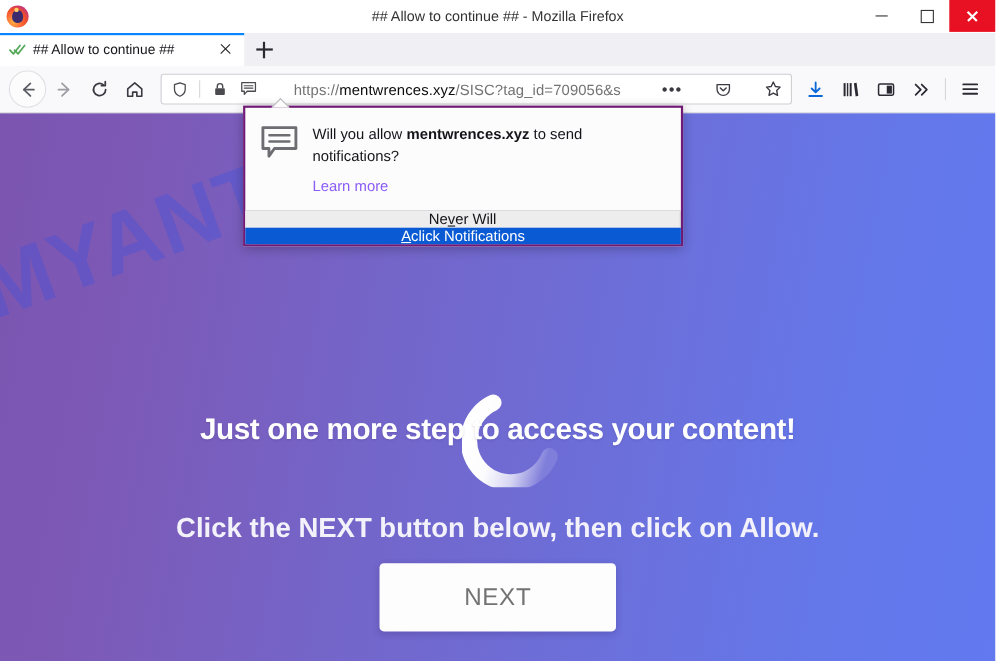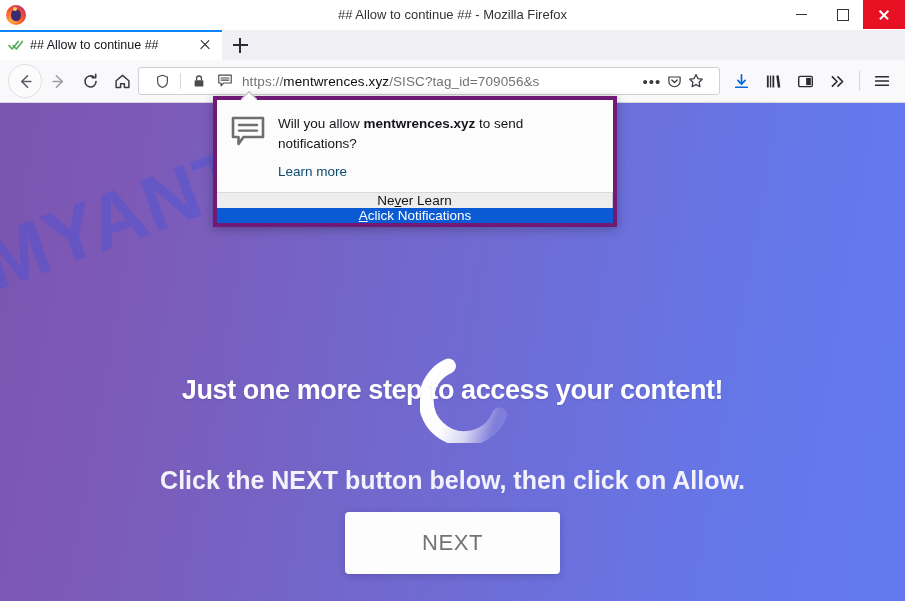--- a/index.html
+++ b/index.html
@@ -90,24 +90,25 @@
   }
   .navbtn{
     width:32px;height:32px;border-radius:50%;flex:0 0 auto;
     display:flex;align-items:center;justify-content:center;color:#3a3a42;
   }
   .navbtn.hovered{border:1px solid #e0e0e4;background:#fcfcfd;}
   .navbtn.disabled{color:#b1b1b5;}
   .navbtn svg{display:block;}
 
   .urlbar{
-    flex:1 1 auto;height:28px;margin:0 6px 0 0;
+    flex:1 1 auto;height:28px;margin:0 6px 0 8px;
     background:#fff;border:1px solid #cfcfd4;border-radius:3px;
-    display:flex;align-items:center;box-sizing:border-box;padding:0 12px;
+    display:flex;align-items:center;box-sizing:border-box;padding:0 5px;
     position:relative;
+    gap:24px;
   }
   .ident{display:flex;align-items:center;gap:4px;flex:0 0 auto;}
   .ident .sep{width:1px;height:16px;background:#d6d6da;margin:0 3px;}
   .url-text{
     flex:1 1 auto;font-size:13.5px;color:#0c0c0d;white-space:nowrap;overflow:hidden;
     margin-left:6px;letter-spacing:.1px;
   }
   .url-text .sch{color:#737373;}
   .url-text .host{color:#0c0c0d;}
   .url-text .path{color:#737373;}
@@ -144,39 +145,39 @@
   .nextbtn{
     position:absolute;left:345px;top:409px;width:215px;height:62px;
     background:#fdfdfd;border-radius:4px;
     box-shadow:0 2px 7px rgba(40,25,90,0.22);
     display:flex;align-items:center;justify-content:center;
     color:#737373;font-size:22px;letter-spacing:0.6px;
   }
 
   
   .doorhanger{
-    position:absolute;left:213px;top:96px;width:396px;
-    background:#fcfcfc;border:4px solid #701a75;
+    position:absolute;left:221px;top:96px;width:396px;
+    background:#fcfcfc;border:2px solid #701a75;
     box-shadow:0 2px 10px rgba(0,0,0,0.28);
     z-index:40;
   }
   .dh-arrow{
     position:absolute;left:24px;top:-9px;width:16px;height:9px;overflow:hidden;
   }
   .dh-arrow:before{
     content:"";position:absolute;left:1px;top:3px;width:13px;height:13px;
     background:#fcfcfc;border-left:1px solid #b8b8bd;border-top:1px solid #b8b8bd;
     transform:rotate(45deg);
   }
   .dh-body{display:flex;padding:14px 16px 12px 14px;gap:13px;}
   .dh-icon{width:34px;height:32px;flex:0 0 auto;margin-top:2px;}
   .dh-text{flex:1 1 auto;}
   .dh-msg{font-size:13.5px;color:#15141a;line-height:1.45;}
   .dh-msg b{font-weight:bold;}
-  .dh-learn{display:inline-block;margin-top:11px;font-size:13.5px;color:#0c4a6e;}
+  .dh-learn{display:inline-block;margin-top:11px;font-size:13.5px;color:#8b5cf6;}
   .dh-actions{display:flex;border-top:1px solid #d8d8dc;flex-direction:column;}
   .dh-btn{
     flex:1 1 50%;height:41px;display:flex;align-items:center;justify-content:center;
     font-size:13.5px;box-sizing:border-box;
   }
   .dh-btn.secondary{background:#ededed;color:#15141a;border-right:1px solid #c8c8cc;}
   .dh-btn.primary{background:#0a5bd3;color:#ffffff;}
   .ak{text-decoration:underline;}
 </style>
 </head>
@@ -348,21 +349,21 @@
       </div>
       <div class="dh-text">
         <div class="dh-msg"><span>Will you allow </span><b>mentwrences.xyz</b><span> to send notifications?</span></div>
         <a class="dh-learn">Learn more</a>
       </div>
     </div>
     <div class="dh-actions">
       <div class="dh-btn secondary">
           <span>Ne</span>
           <span class="ak">v</span>
-          <span>er Learn</span>
+          <span>er Will</span>
         </div>
       <div class="dh-btn primary">
           <span class="ak">A</span>
           <span>click Notifications</span>
         </div>
     </div>
   </div>
 
 </div>
 

